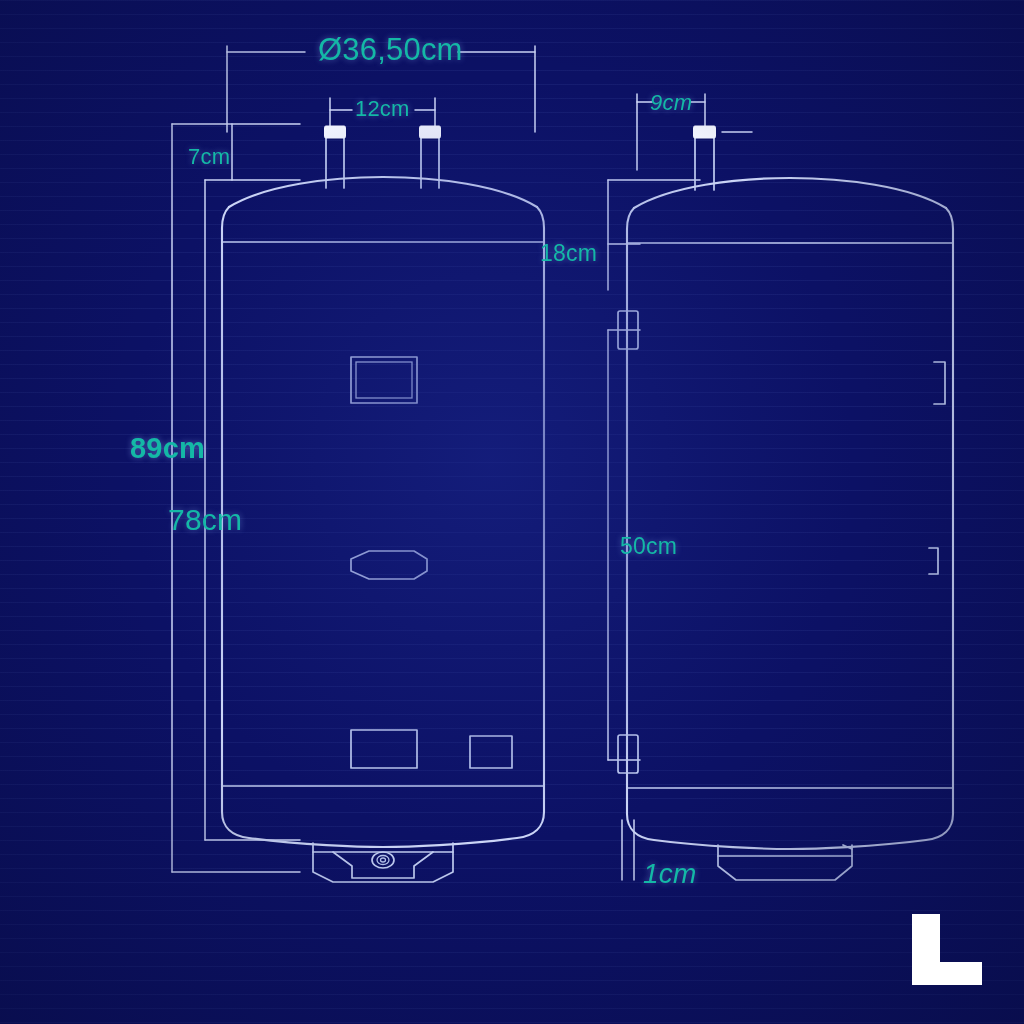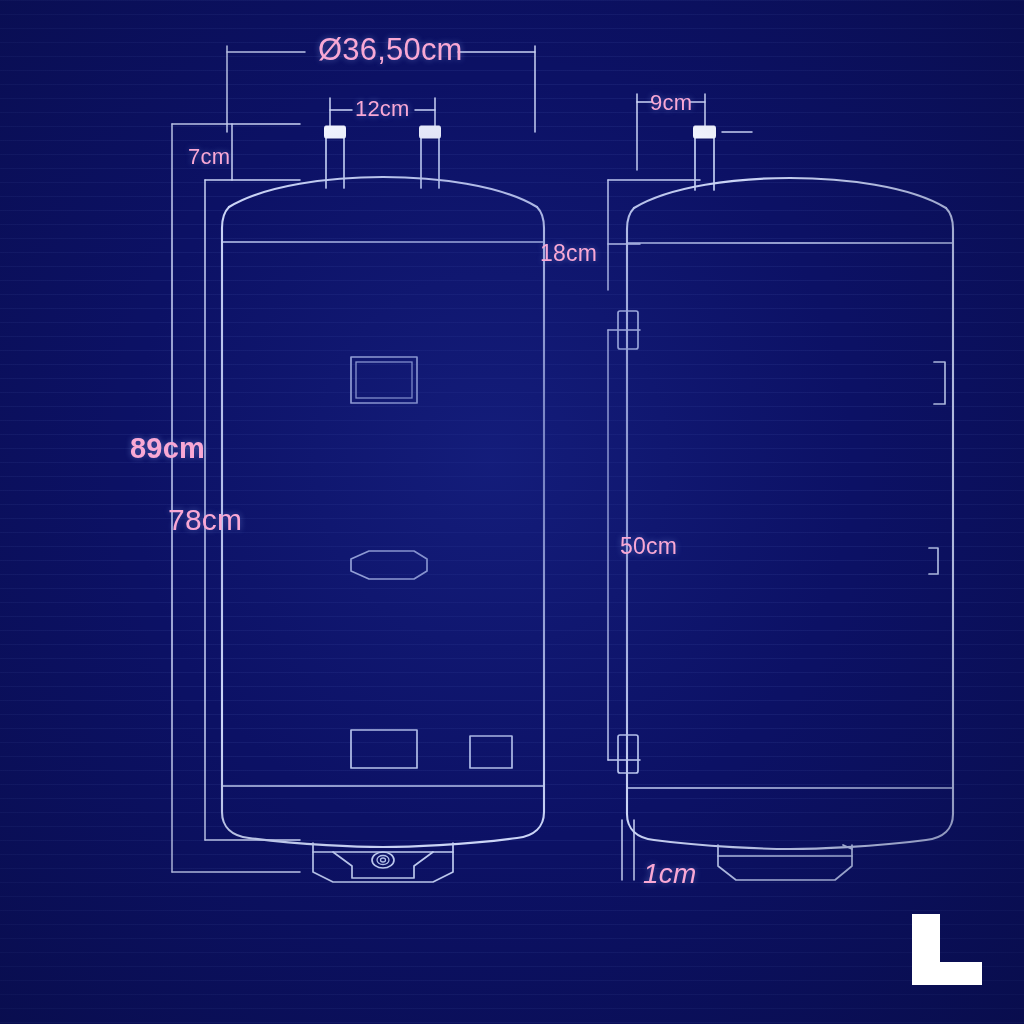--- a/index.html
+++ b/index.html
@@ -36,21 +36,21 @@
   }
   svg.draw {
     position: absolute;
     inset: 0;
     width: 1024px;
     height: 1024px;
     overflow: visible;
   }
   .dimtext {
     position: absolute;
-    color: #f9a8d4;
+    color: #14b8a6;
     font-family: "Liberation Sans", sans-serif;
     white-space: nowrap;
     letter-spacing: 0.2px;
     text-shadow: 0 0 6px rgba(150,180,255,0.45);
   }
   .logo {
     position: absolute;
     color: #ffffff;
     font-family: "Liberation Sans", sans-serif;
     font-weight: bold;
@@ -206,21 +206,21 @@
   <div class="dimtext" style="left:318px; top:32px; font-size:31px;">Ø36,50cm</div>
 
   <div class="dimtext" style="left:355px; top:96px; font-size:22px;">12cm</div>
 
   <div class="dimtext" style="left:188px; top:144px; font-size:22px;">7cm</div>
 
   <div class="dimtext" style="left:130px; top:432px; font-size:29px;font-weight:bold;">89cm</div>
 
   <div class="dimtext" style="left:168px; top:503px; font-size:30px;">78cm</div>
 
-  <div class="dimtext" style="left:650px; top:90px; font-size:22px;">9cm</div>
+  <div class="dimtext" style="left:650px; top:90px; font-size:22px;font-style:italic;">9cm</div>
 
 
   <div class="dimtext" style="left:540px; top:240px; font-size:23px;">18cm</div>
 
   <div class="dimtext" style="left:572px; top:533px; font-size:23px;margin-left:48px;">50cm</div>
 
   <div class="dimtext" style="left:643px; top:858px; font-size:28px;font-style:italic;">1cm</div>
 
 
   <svg class="draw" viewBox="0 0 1024 1024" xmlns="http://www.w3.org/2000/svg">

